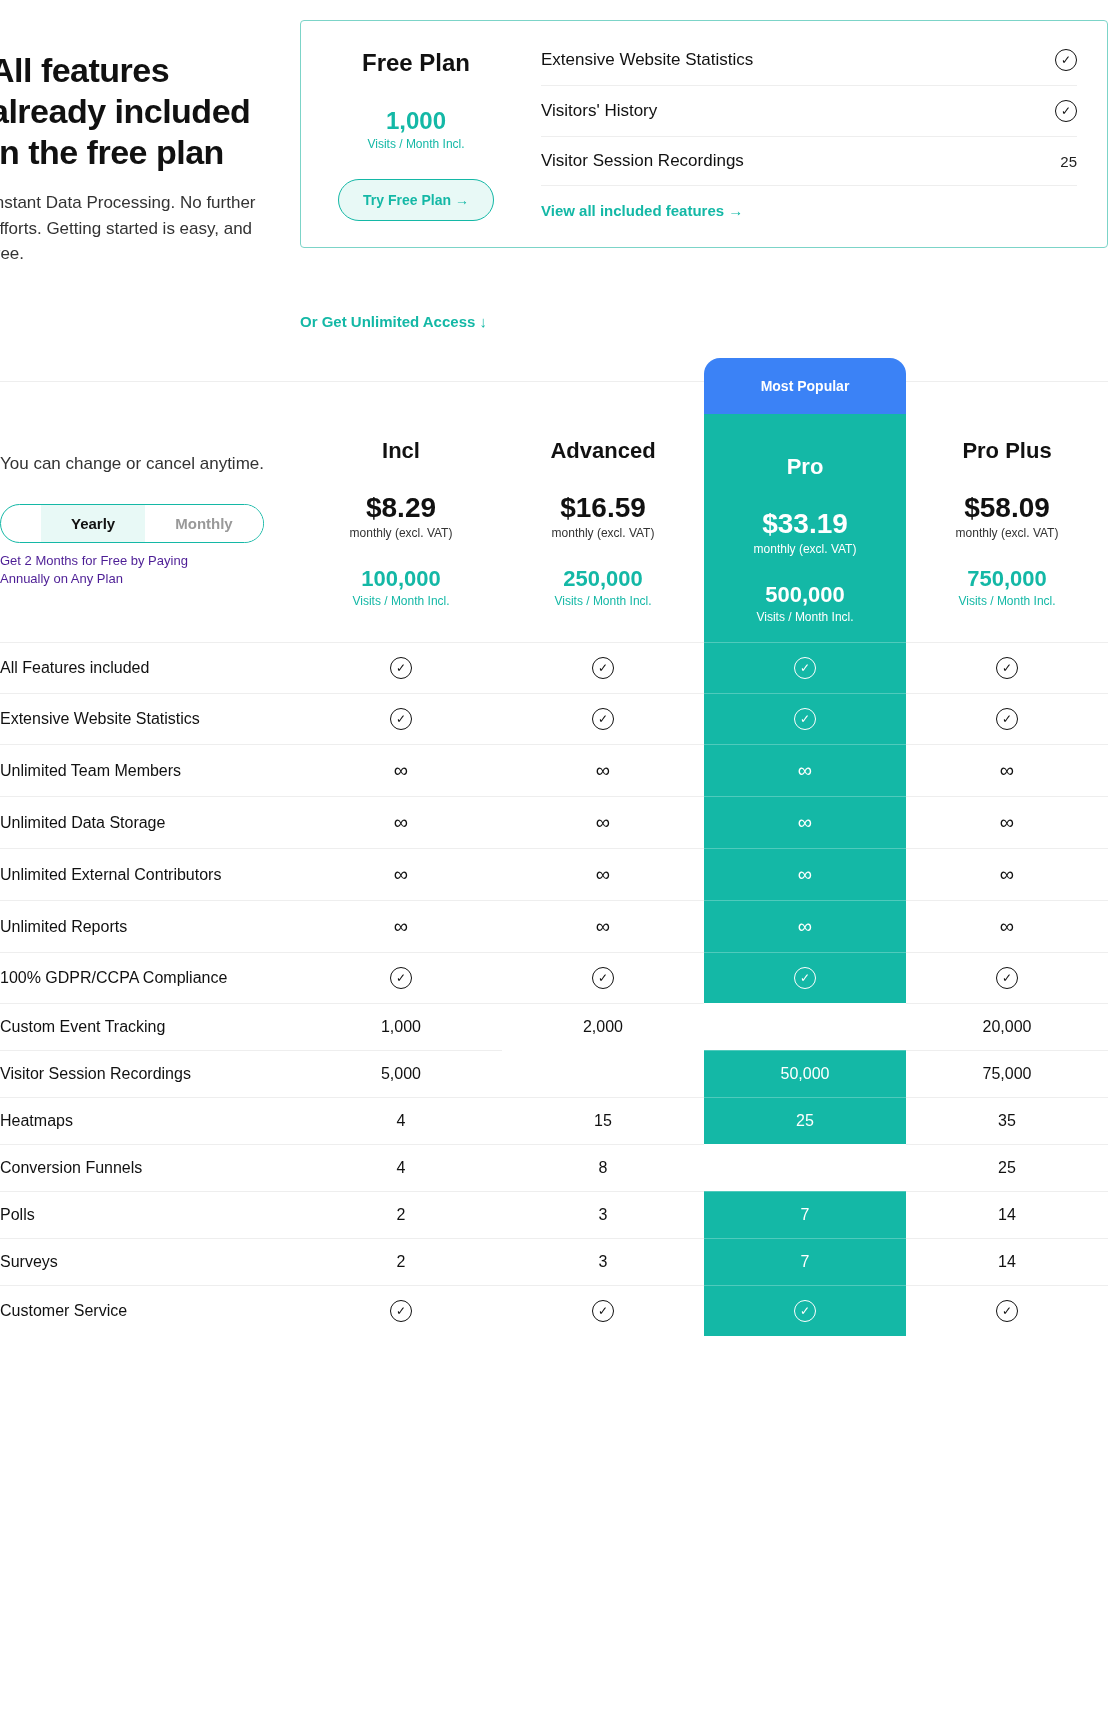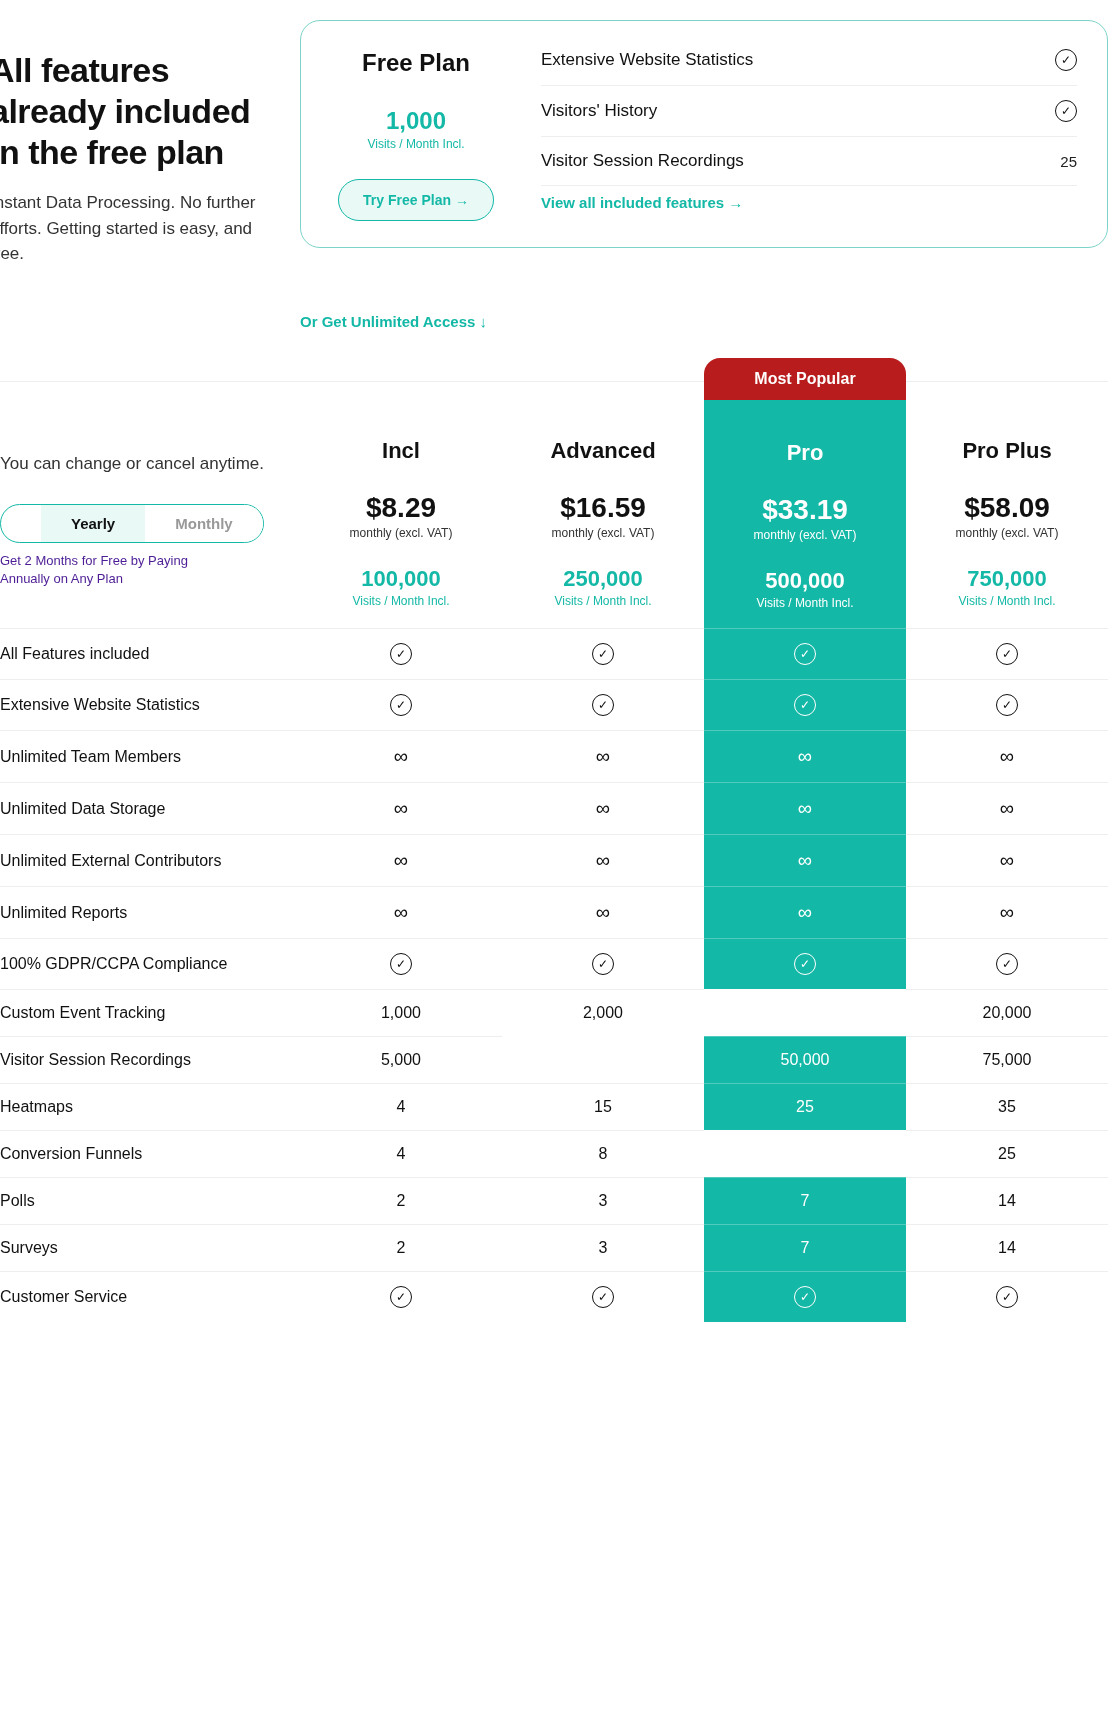--- a/index.html
+++ b/index.html
@@ -28,21 +28,21 @@
   }
   .hero-sub {
     margin-top: 18px;
     font-size: 17px;
     color: #333;
     line-height: 1.5;
   }
   .free-card {
     flex: 1;
     border: 1px solid #7cd4c8;
-    border-radius: 20px;
+    border-radius: 4px;
     background: #fff;
     display: flex;
     padding: 28px 30px 26px 30px;
     gap: 40px;
   }
   .free-left {
     flex: 0 0 170px;
     text-align: center;
   }
   .free-plan-title {
@@ -72,21 +72,21 @@
     display: flex; justify-content: space-between; align-items: center;
     border-bottom: 1px solid #eee;
     padding: 14px 0;
     font-size: 17px;
     font-weight: 500;
   }
   .feat-row:first-child { padding-top: 0; }
   .feat-row .val { font-size: 15px; color: #222; }
   .view-all {
     display: inline-block;
-    margin-top: 8px;
+    margin-top: 16px;
     color: #14b8a6;
     font-size: 15px;
     font-weight: 600;
     cursor: pointer;
   }
   .unlimited-link {
     margin-left: 300px;
     color: #14b8a6;
     font-size: 15px;
     font-weight: 600;
@@ -126,26 +126,26 @@
     text-align: center;
     padding: 40px 10px 18px 10px;
   }
   .plan-head.popular {
     background: #14b8a6;
     color: #fff;
     border-radius: 0 0 0 0;
     position: relative;
   }
   .popular-banner {
-    background: #b91c1c;
+    background: #3b82f6;
     color: #fff;
-    font-size: 16px;
+    font-size: 14px;
     font-weight: 600;
     text-align: center;
-    padding: 12px;
+    padding: 20px;
     border-radius: 16px 16px 0 0;
   }
   .plan-name { font-size: 22px; font-weight: 700; }
   .plan-price { font-size: 28px; font-weight: 700; margin-top: 28px; }
   .plan-price-note { font-size: 12px; margin-top: 2px; }
   .plan-visits { font-size: 22px; font-weight: 700; margin-top: 26px; }
   .plan-visits-label { font-size: 12px; margin-top: 2px; }
   .plan-head .teal { color: #14b8a6; }
   .plan-head.popular .teal { color: #fff; }
   .plan-head .muted { color: #333; }

